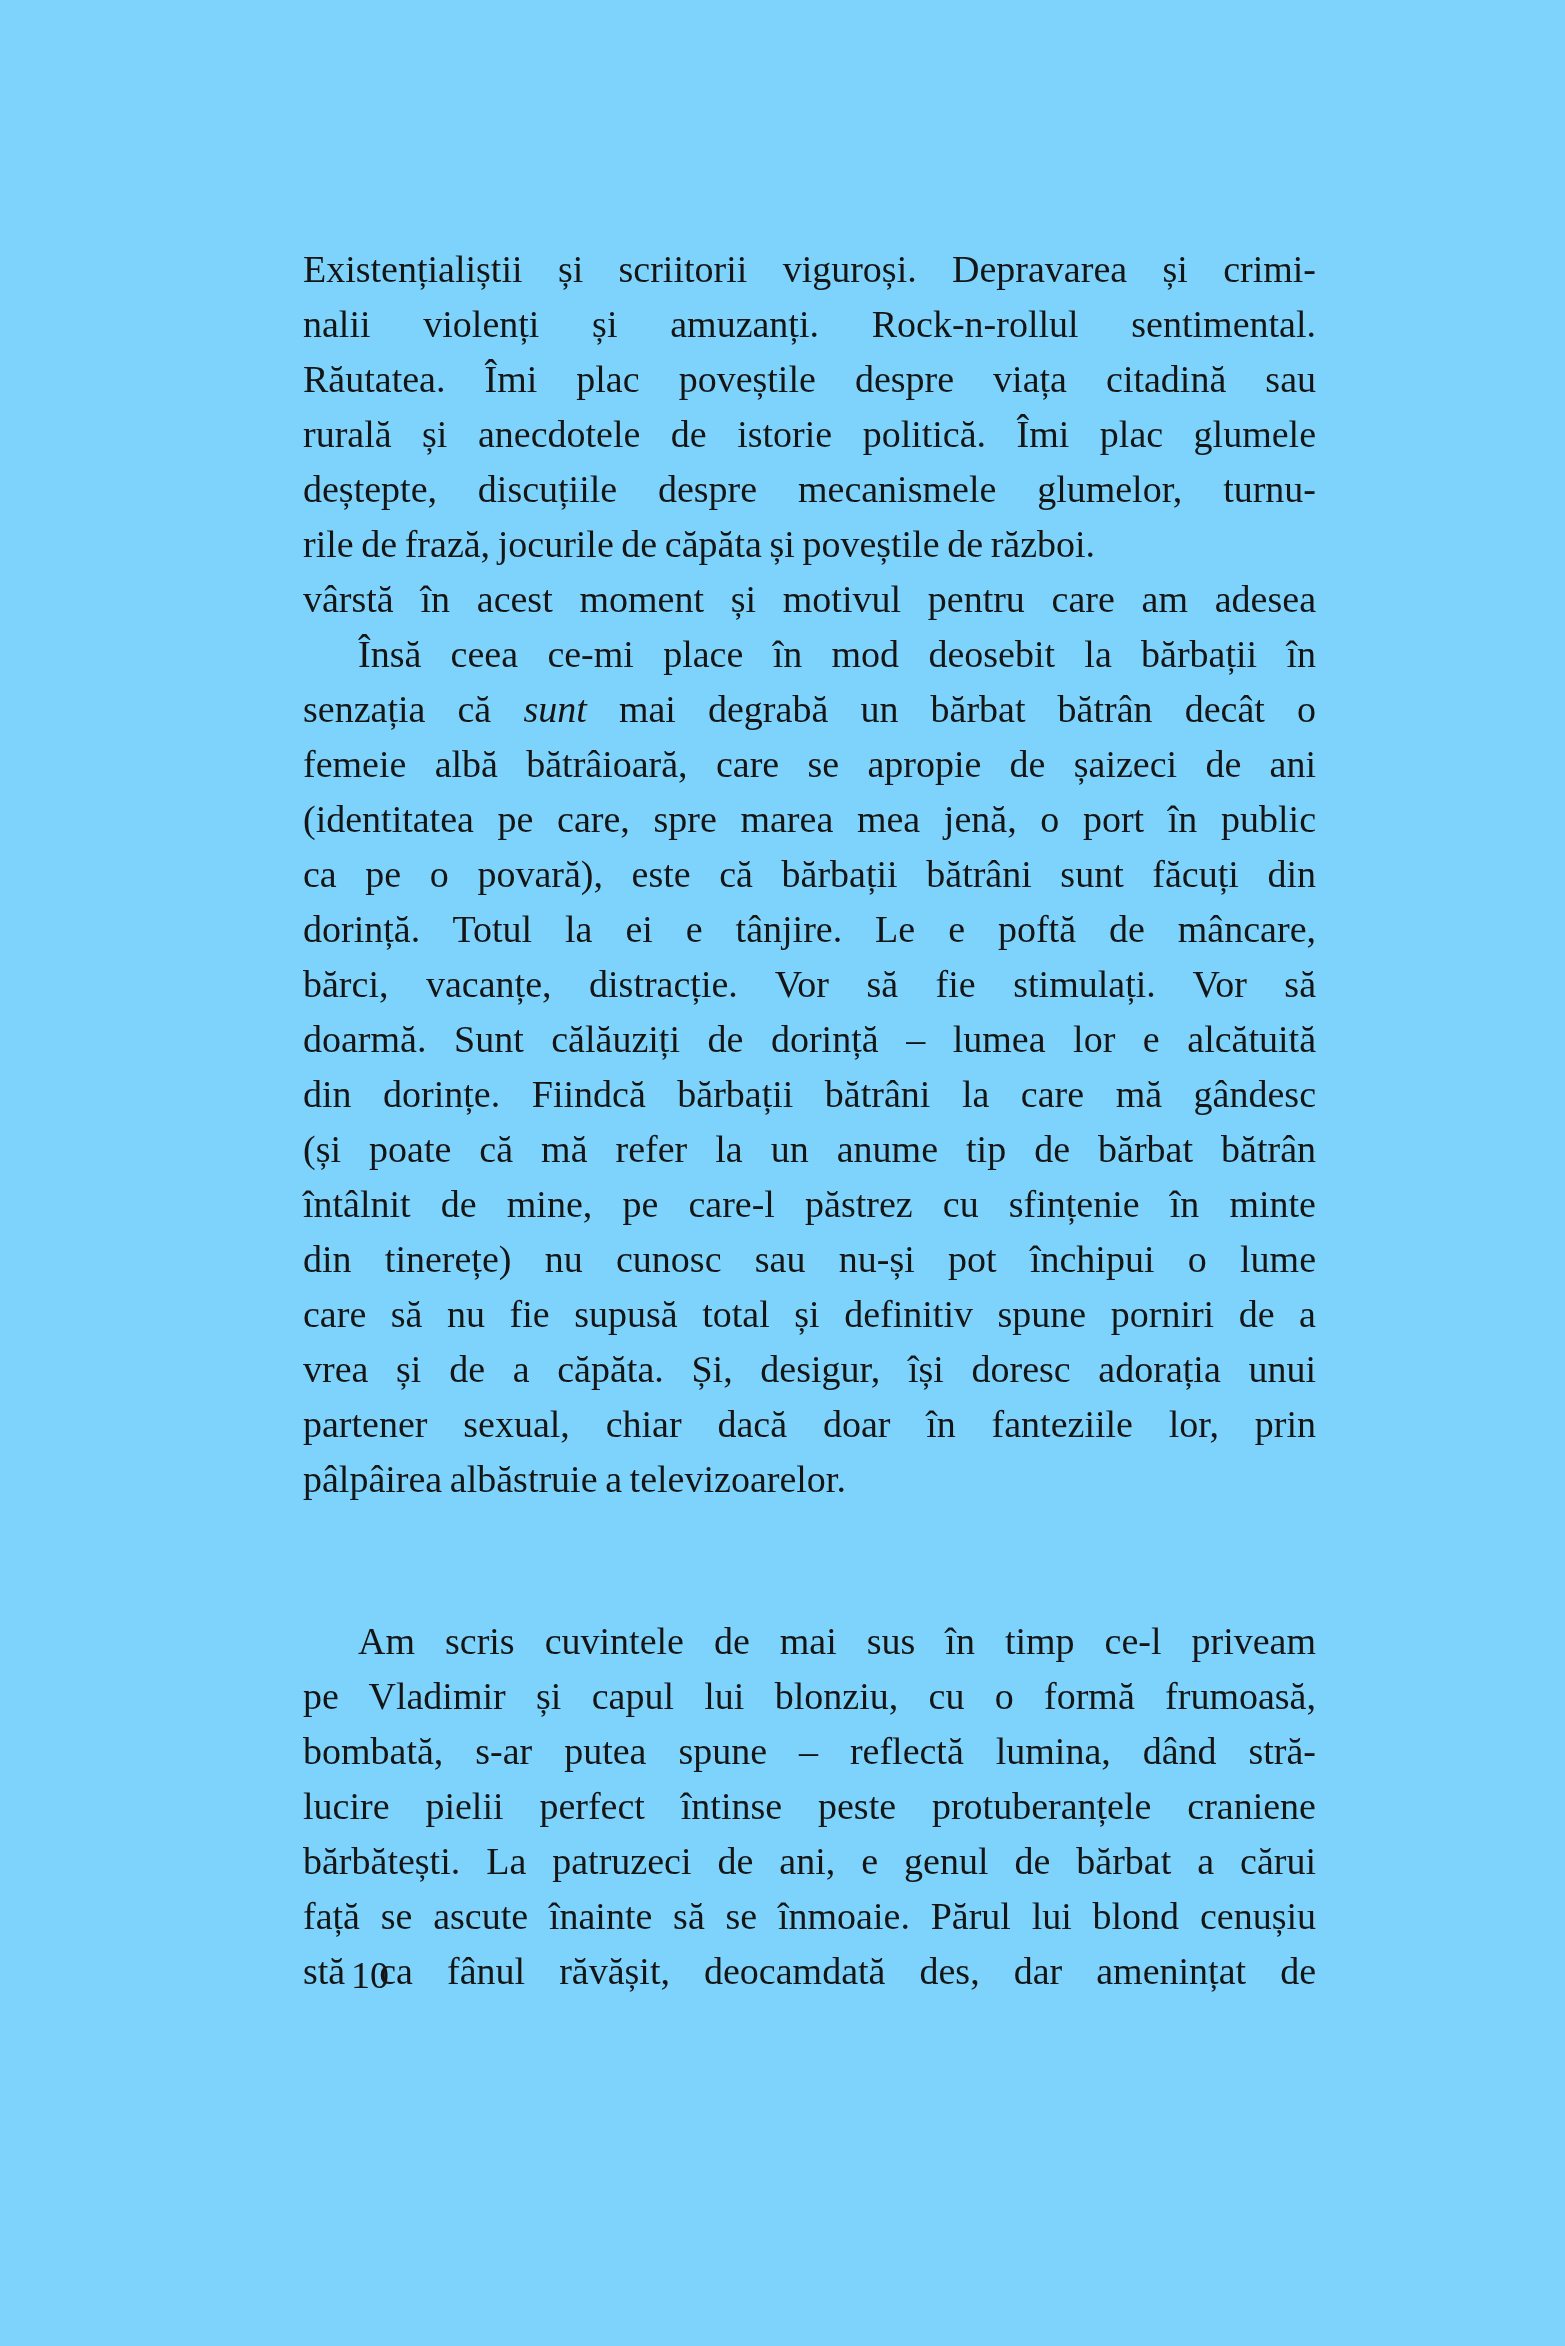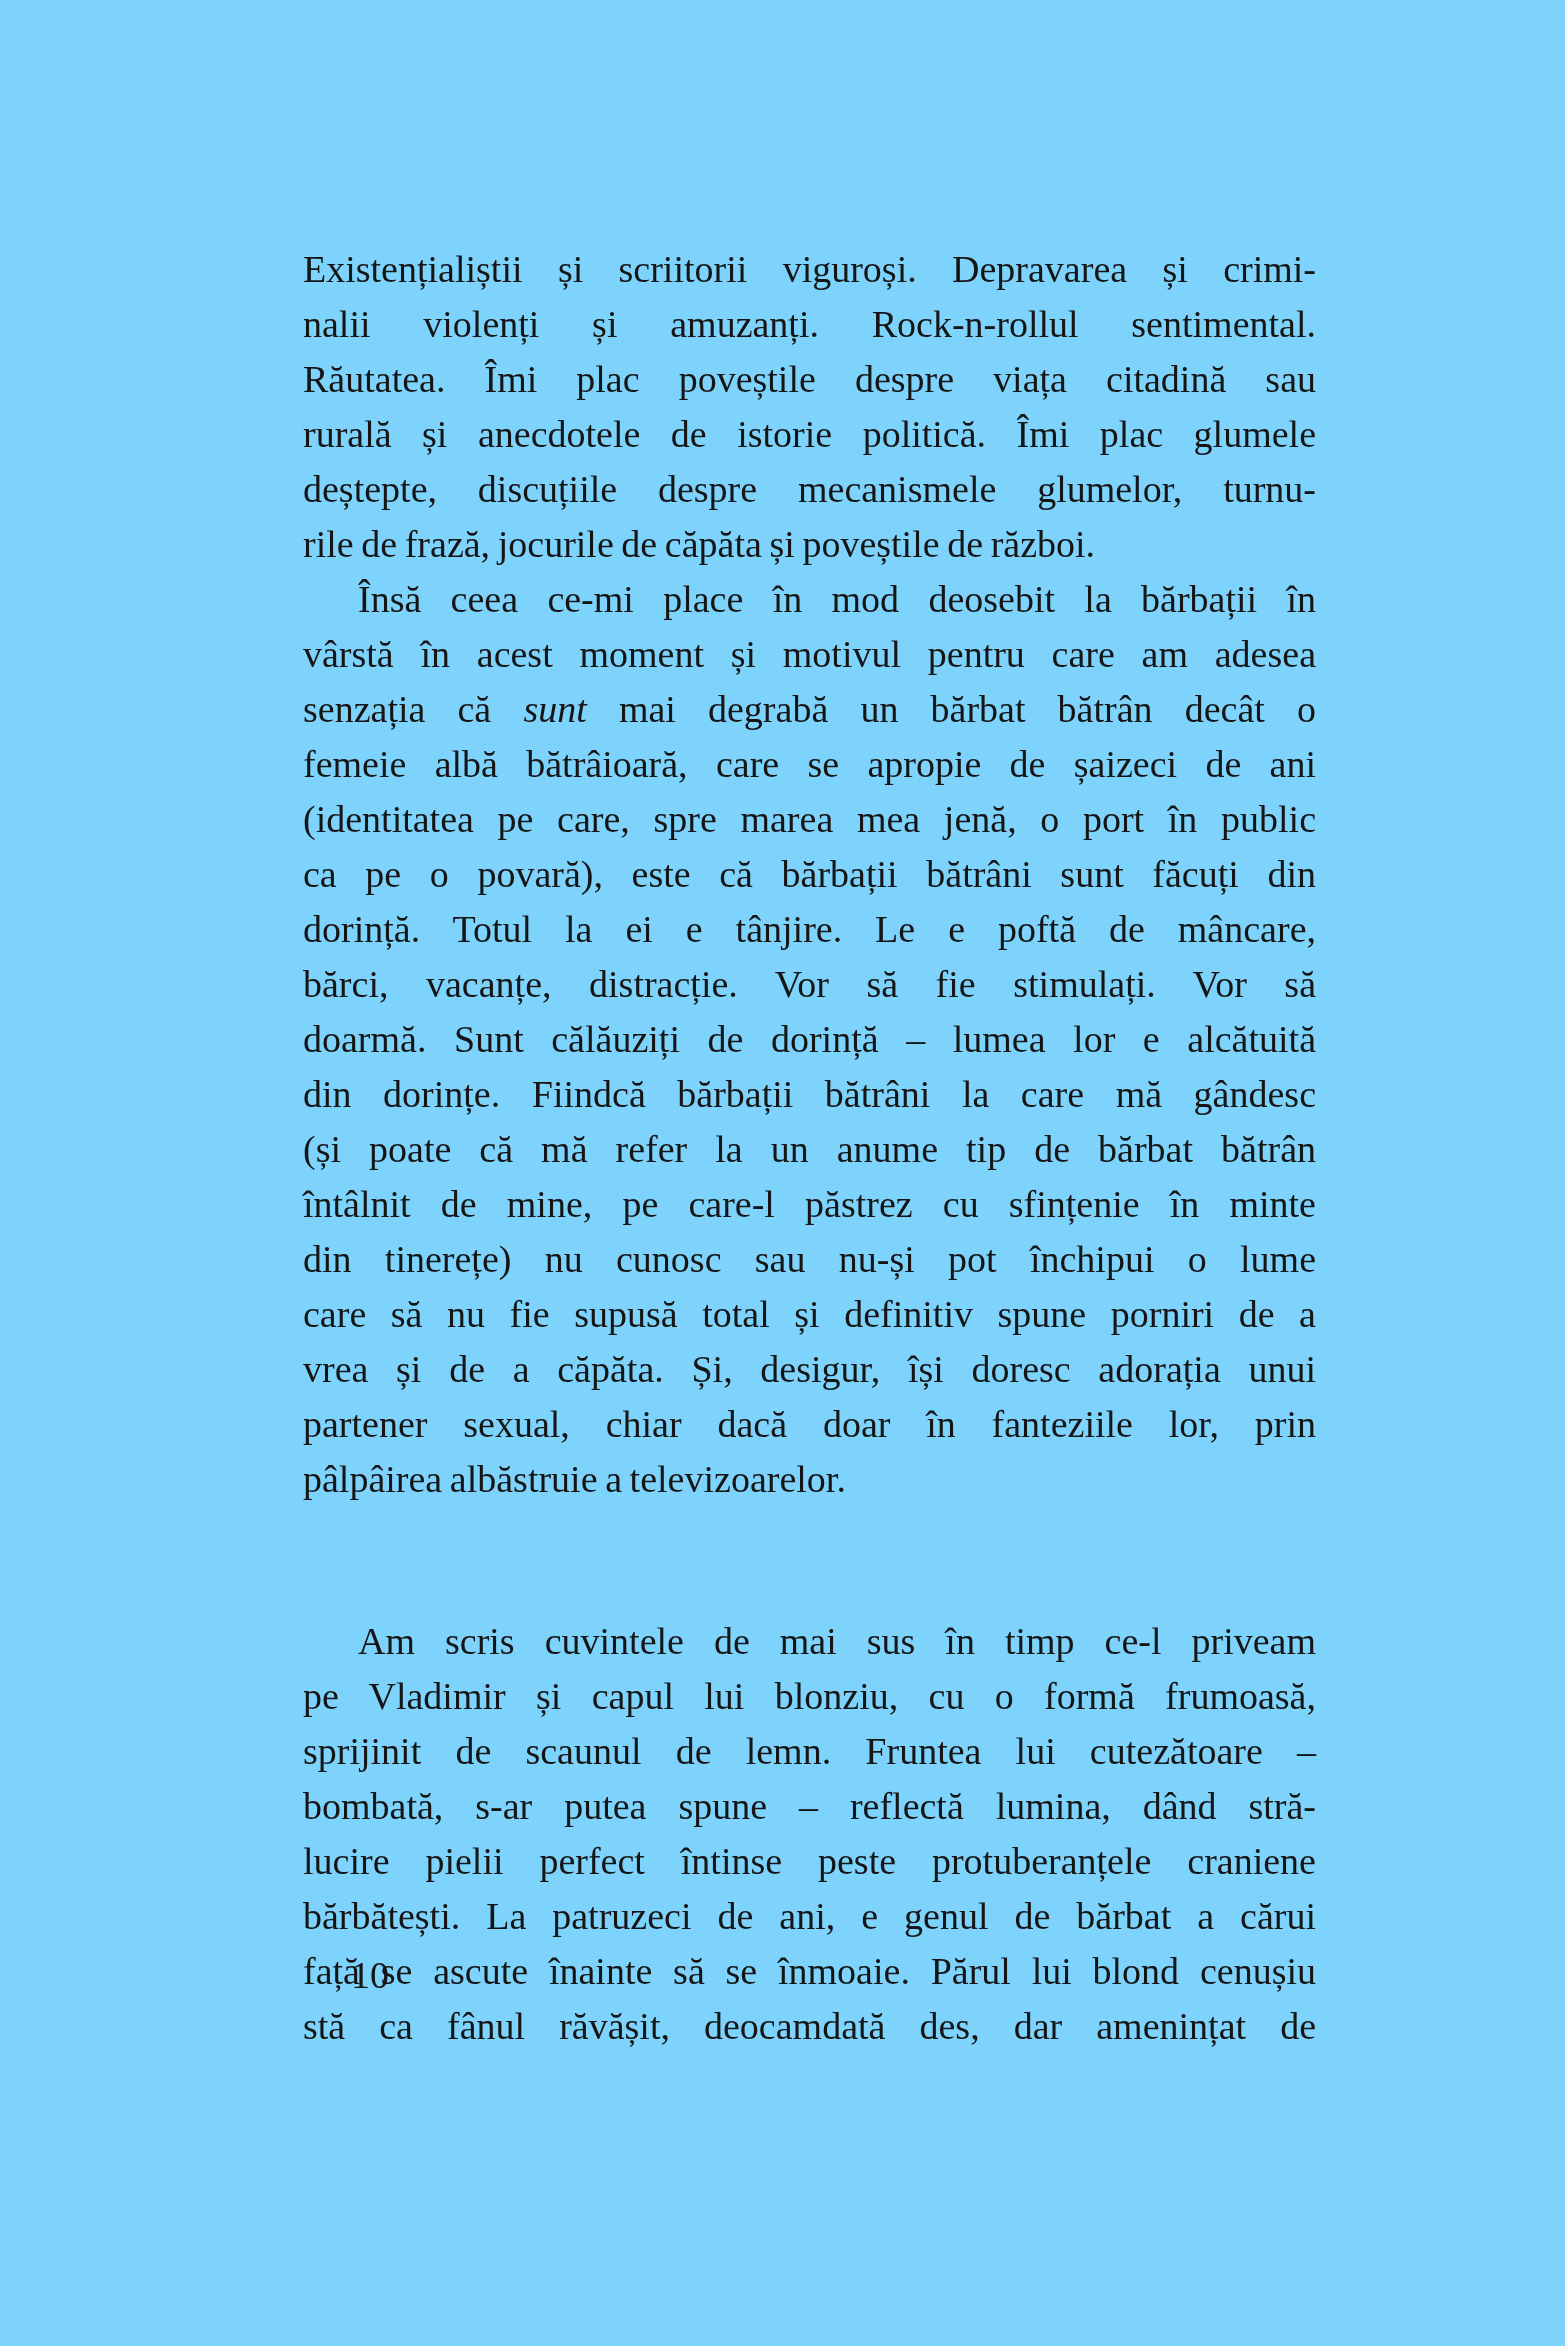--- a/index.html
+++ b/index.html
@@ -52,42 +52,41 @@
   <main class="text-block">
       <div class="paragraph">
         <div class="line just"><span>Existențialiștii și scriitorii viguroși. Depravarea și crimi-</span></div>
         <div class="line just"><span>nalii violenți și amuzanți. Rock-n-rollul sentimental.</span></div>
         <div class="line just"><span>Răutatea. Îmi plac poveștile despre viața citadină sau</span></div>
         <div class="line just"><span>rurală și anecdotele de istorie politică. Îmi plac glumele</span></div>
         <div class="line just"><span>deștepte, discuțiile despre mecanismele glumelor, turnu-</span></div>
         <div class="line"><span>rile de frază, jocurile de căpăta și poveștile de război.</span></div>
       </div>
       <div class="paragraph">
+        <div class="line just"><span>vârstă în acest moment și motivul pentru care am adesea</span></div>
         <div class="line just first"><span>Însă ceea ce-mi place în mod deosebit la bărbații în</span></div>
-        <div class="line just"><span>vârstă în acest moment și motivul pentru care am adesea</span></div>
         <div class="line just"><span>senzația că </span><i>sunt</i><span> mai degrabă un bărbat bătrân decât o</span></div>
         <div class="line just"><span>femeie albă bătrâioară, care se apropie de șaizeci de ani</span></div>
         <div class="line just"><span>(identitatea pe care, spre marea mea jenă, o port în public</span></div>
         <div class="line just"><span>ca pe o povară), este că bărbații bătrâni sunt făcuți din</span></div>
         <div class="line just"><span>dorință. Totul la ei e tânjire. Le e poftă de mâncare,</span></div>
         <div class="line just"><span>bărci, vacanțe, distracție. Vor să fie stimulați. Vor să</span></div>
         <div class="line just"><span>doarmă. Sunt călăuziți de dorință – lumea lor e alcătuită</span></div>
         <div class="line just"><span>din dorințe. Fiindcă bărbații bătrâni la care mă gândesc</span></div>
         <div class="line just"><span>(și poate că mă refer la un anume tip de bărbat bătrân</span></div>
         <div class="line just"><span>întâlnit de mine, pe care-l păstrez cu sfințenie în minte</span></div>
         <div class="line just"><span>din tinerețe) nu cunosc sau nu-și pot închipui o lume</span></div>
         <div class="line just"><span>care să nu fie supusă total și definitiv spune porniri de a</span></div>
         <div class="line just"><span>vrea și de a căpăta. Și, desigur, își doresc adorația unui</span></div>
         <div class="line just"><span>partener sexual, chiar dacă doar în fanteziile lor, prin</span></div>
         <div class="line"><span>pâlpâirea albăstruie a televizoarelor.</span></div>
       </div>
       <div class="paragraph gap">
         <div class="line just first"><span>Am scris cuvintele de mai sus în timp ce-l priveam</span></div>
         <div class="line just"><span>pe Vladimir și capul lui blonziu, cu o formă frumoasă,</span></div>
-        <div class="line just"><span>sprijinit de scaunul de lemn. Fruntea lui cutezătoare –</span></div>
         <div class="line just"><span>bombată, s-ar putea spune – reflectă lumina, dând stră-</span></div>
         <div class="line just"><span>lucire pielii perfect întinse peste protuberanțele craniene</span></div>
         <div class="line just"><span>bărbătești. La patruzeci de ani, e genul de bărbat a cărui</span></div>
         <div class="line just"><span>față se ascute înainte să se înmoaie. Părul lui blond cenușiu</span></div>
         <div class="line just"><span>stă ca fânul răvășit, deocamdată des, dar amenințat de</span></div>
       </div>
     </main>
   <div class="page-number">10</div>
 </div>
 

